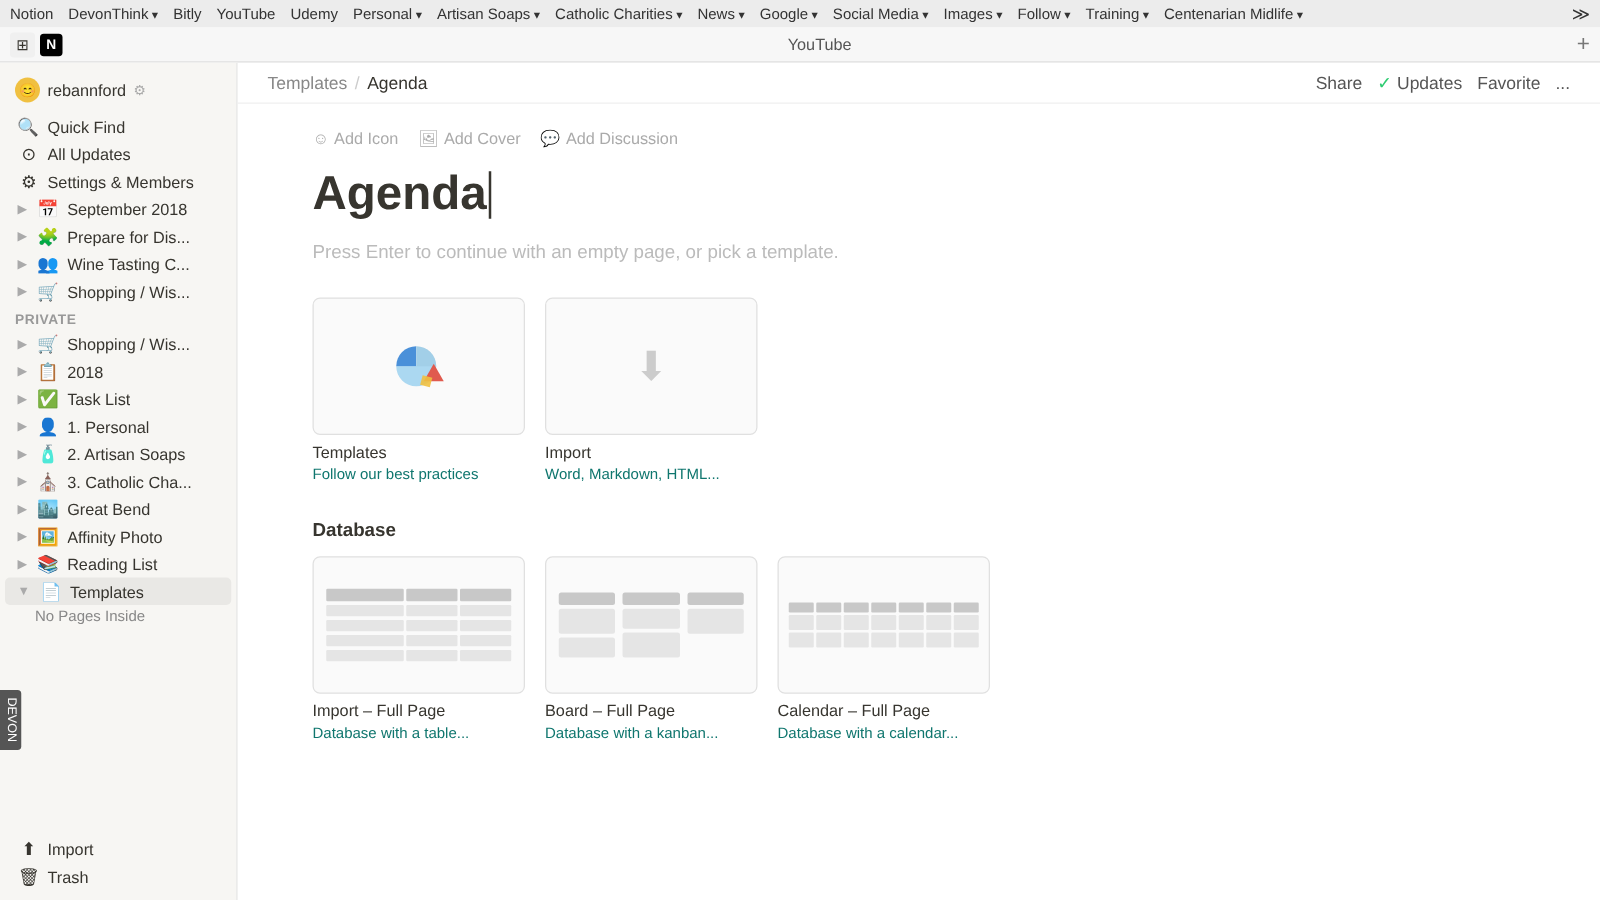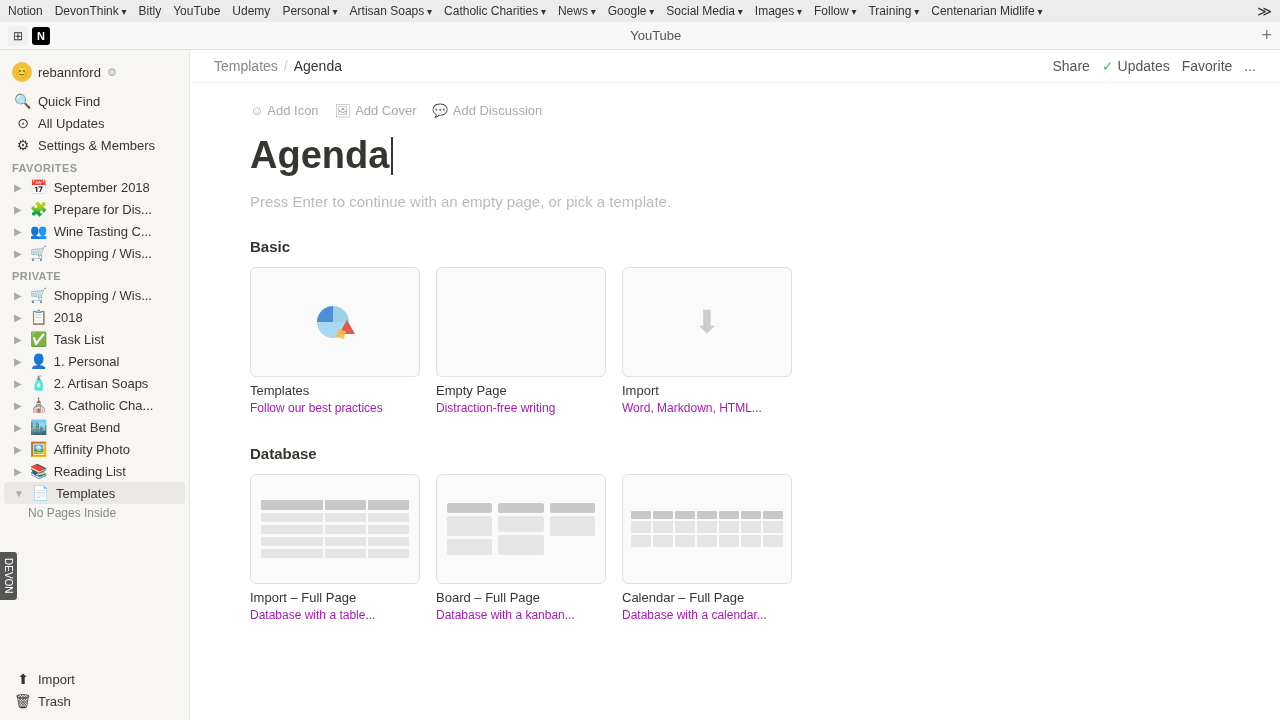--- a/index.html
+++ b/index.html
@@ -54,21 +54,21 @@
     .cursor { display: inline-block; width: 2px; height: 38px; background: #37352f; vertical-align: middle; animation: blink 1s step-end infinite; }
     @keyframes blink { 50% { opacity: 0; } }
     .hint-text { font-size: 15px; color: #bbb; margin-bottom: 28px; }
 
     
     .section-title { font-size: 15px; font-weight: 600; color: #37352f; margin-bottom: 12px; }
     .template-grid { display: flex; gap: 16px; margin-bottom: 28px; flex-wrap: wrap; }
     .template-card { width: 170px; cursor: pointer; }
     .card-thumb { width: 170px; height: 110px; border: 1px solid #e0e0e0; border-radius: 6px; display: flex; align-items: center; justify-content: center; background: #fafafa; overflow: hidden; }
     .card-name { font-size: 13px; font-weight: 500; margin-top: 6px; color: #37352f; }
-    .card-desc { font-size: 12px; color: #a21caf; margin-top: 2px; line-height: 1.4; }
+    .card-desc { font-size: 12px; color: #0f766e; margin-top: 2px; line-height: 1.4; }
     .tmpl-import { display: flex; flex-direction: column; align-items: center; gap: 4px; color: #d0d0d0; }
   </style>
 </head>
 <body>
 
 <div class="menubar">
   <span class="menubar-item menubar-app">Notion</span>
   <span class="menubar-item has-arrow">DevonThink</span>
   <span class="menubar-item">Bitly</span>
   <span class="menubar-item">YouTube</span>
@@ -117,21 +117,20 @@
     <div class="sidebar-item">
       <span class="icon">⊙</span>
       <span class="label">All Updates</span>
     </div>
 
     <div class="sidebar-item">
       <span class="icon">⚙</span>
       <span class="label">Settings &amp; Members</span>
     </div>
 
-    <div class="sidebar-section">FAVORITES</div>
     <div class="sidebar-item">
       <span class="arrow">▶</span>
       <span class="icon">📅</span>
       <span class="label">September 2018</span>
     </div>
     <div class="sidebar-item">
       <span class="arrow">▶</span>
       <span class="icon">🧩</span>
       <span class="label">Prepare for Dis...</span>
     </div>
@@ -254,48 +253,40 @@
         </span>
       </div>
 
       <div class="page-title">
         <span>Agenda</span>
         <span class="cursor"></span>
       </div>
 
       <div class="hint-text">Press Enter to continue with an empty page, or pick a template.</div>
 
-      <div class="section-title">Basic</div>
       <div class="template-grid">
 
         <div class="template-card">
           <div class="card-thumb">
             <svg width="60" height="60" viewBox="0 0 60 60">
 
               <path d="M28 30 L28 14 A16 16 0 0 0 12 30 Z" fill="#4a90d9"></path>
               <path d="M28 30 L44 30 A16 16 0 0 0 28 14 Z" fill="#e8e8e8"></path>
               <path d="M28 30 L12 30 A16 16 0 1 0 28 14 Z" fill="#5bb5e8" opacity="0.5"></path>
 
               <polygon points="34,42 50,42 42,28" fill="#e05a4e"></polygon>
 
               <rect x="32" y="38" width="8" height="8" fill="#f0c040" opacity="0.9" transform="rotate(15,36,42)"></rect>
             </svg>
           </div>
           <div class="card-name">Templates</div>
           <div class="card-desc">Follow our best practices</div>
         </div>
 
 
-        <div class="template-card">
-          <div class="card-thumb">
-            
-          </div>
-          <div class="card-name">Empty Page</div>
-          <div class="card-desc">Distraction-free writing</div>
-        </div>
 
         <div class="template-card">
           <div class="card-thumb">
             <div class="tmpl-import">
               <div style="font-size:32px;color:#ccc;">⬇</div>
             </div>
           </div>
           <div class="card-name">Import</div>
           <div class="card-desc">Word, Markdown, HTML...</div>
         </div>

